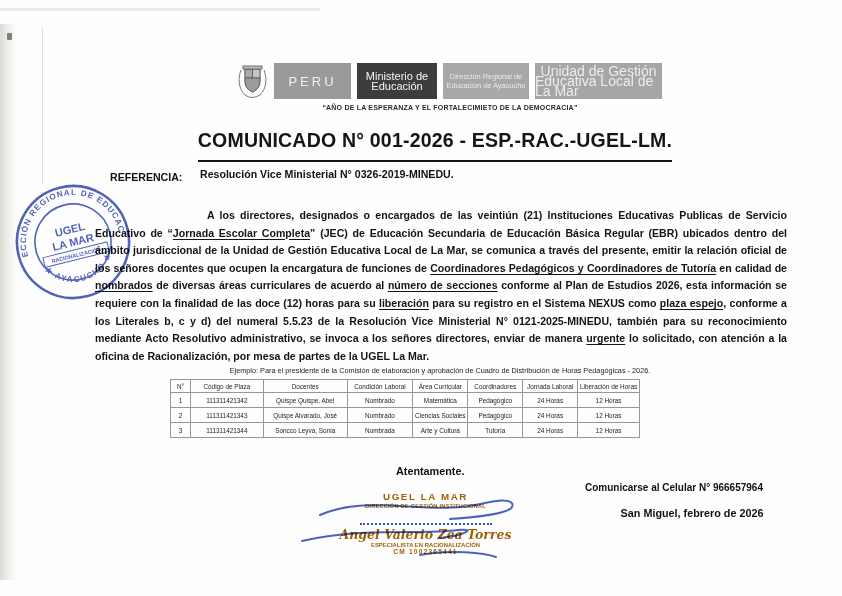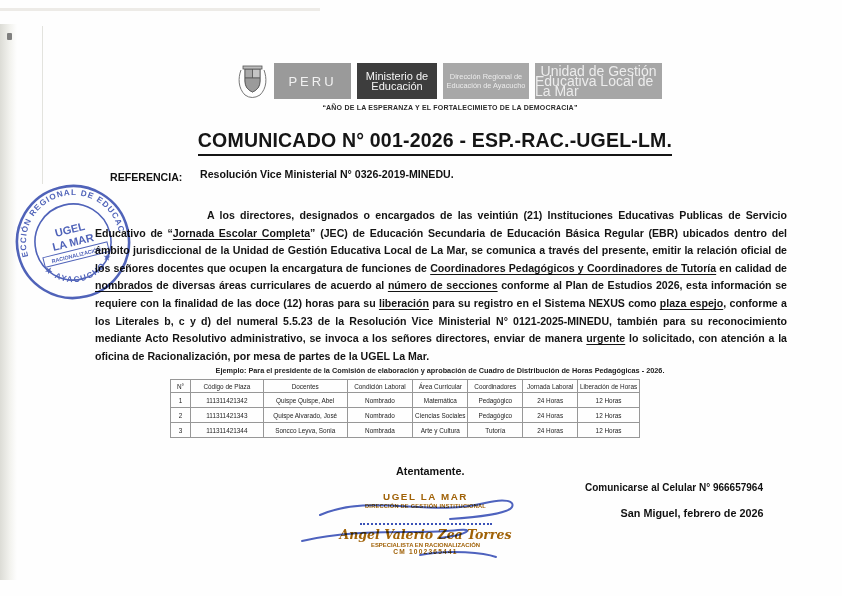--- a/index.html
+++ b/index.html
@@ -23,33 +23,33 @@
   .banner-peru { width:77px; background:#9a9a9a; color:#f1f1f1; font-size:13px; letter-spacing:3px; }
   .banner-minedu { width:80px; background:#3d3d3d; color:#f5f5f5; font-size:11px; line-height:10.5px; }
   .banner-dre { width:86px; background:#a8a8a8; color:#ececec; font-size:7.4px; line-height:9.5px; }
   .banner-ugel { width:127px; background:#a6a6a6; color:#ececec; font-size:14px; line-height:10px; }
 
   .quote { position:absolute; top:104px; left:55px; width:790px; text-align:center;
     font-size:7px; font-weight:bold; color:#2b2b2b; letter-spacing:.2px; }
 
   .title { position:absolute; top:118px; left:20px; width:830px; text-align:center; }
   .title span { display:inline-block; font-size:19.5px; font-weight:bold; letter-spacing:.2px;
-    border-bottom:2.5px solid #151515; padding-bottom:2px; color:#151515; }
+    border-bottom:2.5px solid #151515; padding-bottom:8px; color:#151515; }
 
   .reference { position:absolute; top:168px; left:110px; display:flex;align-items:center; }
   .ref-label { font-size:10.6px; font-weight:bold; width:90px; }
   .ref-items div { font-size:10.6px; font-weight:bold; margin-bottom:6.5px; }
 
   .body-par { position:absolute; top:207px; left:95px; width:692px;
     font-size:10.6px; font-weight:bold; line-height:17.6px; text-align:justify;
     text-indent:112px; color:#141414; }
   .body-par .u { text-decoration:underline; text-underline-offset:2px; }
 
   .caption { position:absolute; top:366px; left:120px; width:640px; text-align:center;
-    font-size:7.3px; font-weight:bold; color:#222; }
+    font-size:7.3px; font-weight:normal; color:#222; }
 
   .extable { position:absolute; top:379px; left:170px; width:470px;
     border-collapse:collapse; font-size:6.4px; color:#232323; }
   .extable th, .extable td { border:1px solid #979797; text-align:center; font-weight:normal; padding:0; }
   .extable th { height:13px; }
   .extable td { height:15px; }
   .extable col:nth-child(1){width:20px;} .extable col:nth-child(2){width:73px;}
   .extable col:nth-child(3){width:84px;} .extable col:nth-child(4){width:66px;}
   .extable col:nth-child(5){width:55px;} .extable col:nth-child(6){width:55px;}
   .extable col:nth-child(7){width:55px;} .extable col:nth-child(8){width:62px;}

